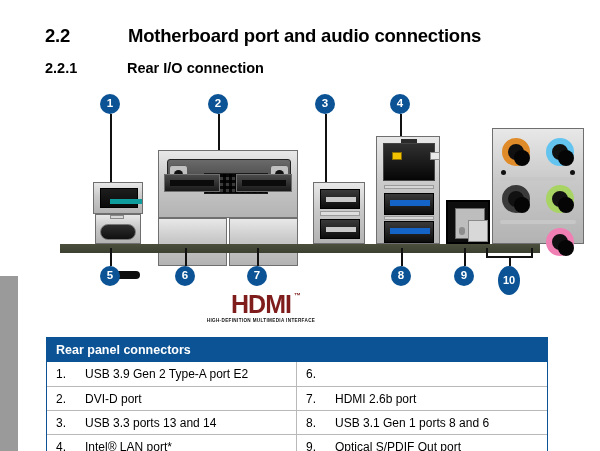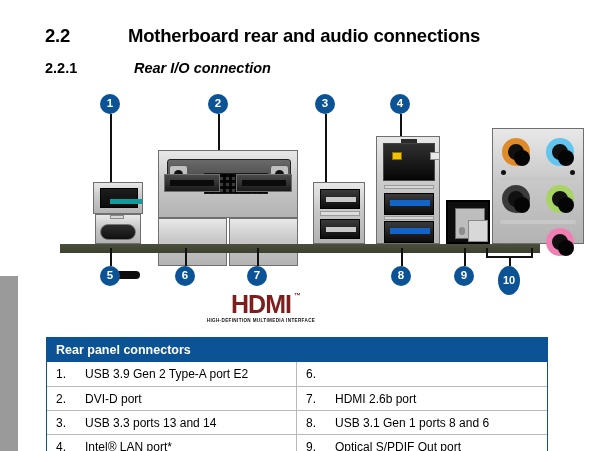--- a/index.html
+++ b/index.html
@@ -13,21 +13,21 @@
   #page-tab{
     position:absolute;left:0;top:276px;width:18px;height:175px;
     background:#9a9a9a;
   }
   
   #h-sec{position:absolute;left:45px;top:25px;font-size:18.5px;font-weight:bold;letter-spacing:-0.2px;}
   #h-sec .num{position:absolute;left:0;top:0;}
   #h-sec .txt{position:absolute;left:83px;top:0;white-space:nowrap;}
   #h-sub{position:absolute;left:45px;top:60px;font-size:14.5px;font-weight:bold;}
   #h-sub .num{position:absolute;left:0;top:0;}
-  #h-sub .txt{position:absolute;left:89px;top:0;white-space:nowrap;font-style:italic;}
+  #h-sub .txt{position:absolute;left:82px;top:0;white-space:nowrap;}
 
   
   .callout{
     position:absolute;width:20px;height:20px;border-radius:50%;
     background:#0b5394;color:#fff;font-size:11.5px;font-weight:bold;
     display:flex;align-items:center;justify-content:center;
     line-height:1;
   }
   .callout.wide{width:22px;height:29px;font-size:11px;}
   .leader{position:absolute;width:1.6px;background:#111;}
@@ -139,21 +139,21 @@
   .rn{width:38px;padding-left:9px;box-sizing:border-box;}
   .rt{flex:1;}
 </style>
 </head>
 <body>
 
 <div id="page-tab"></div>
 
 <div id="h-sec">
   <span class="num">2.2</span>
-  <span class="txt">Motherboard rear and audio connections</span>
+  <span class="txt">Motherboard port and audio connections</span>
 </div>
 <div id="h-sub">
   <span class="num">2.2.1</span>
   <span class="txt">Rear I/O connection</span>
 </div>
 
 <div class="callout" style="left:100px;top:94px;">1</div>
 <div class="leader" style="left:110px;top:114px;height:74px;"></div>
 
 <div class="callout" style="left:208px;top:94px;">2</div>

